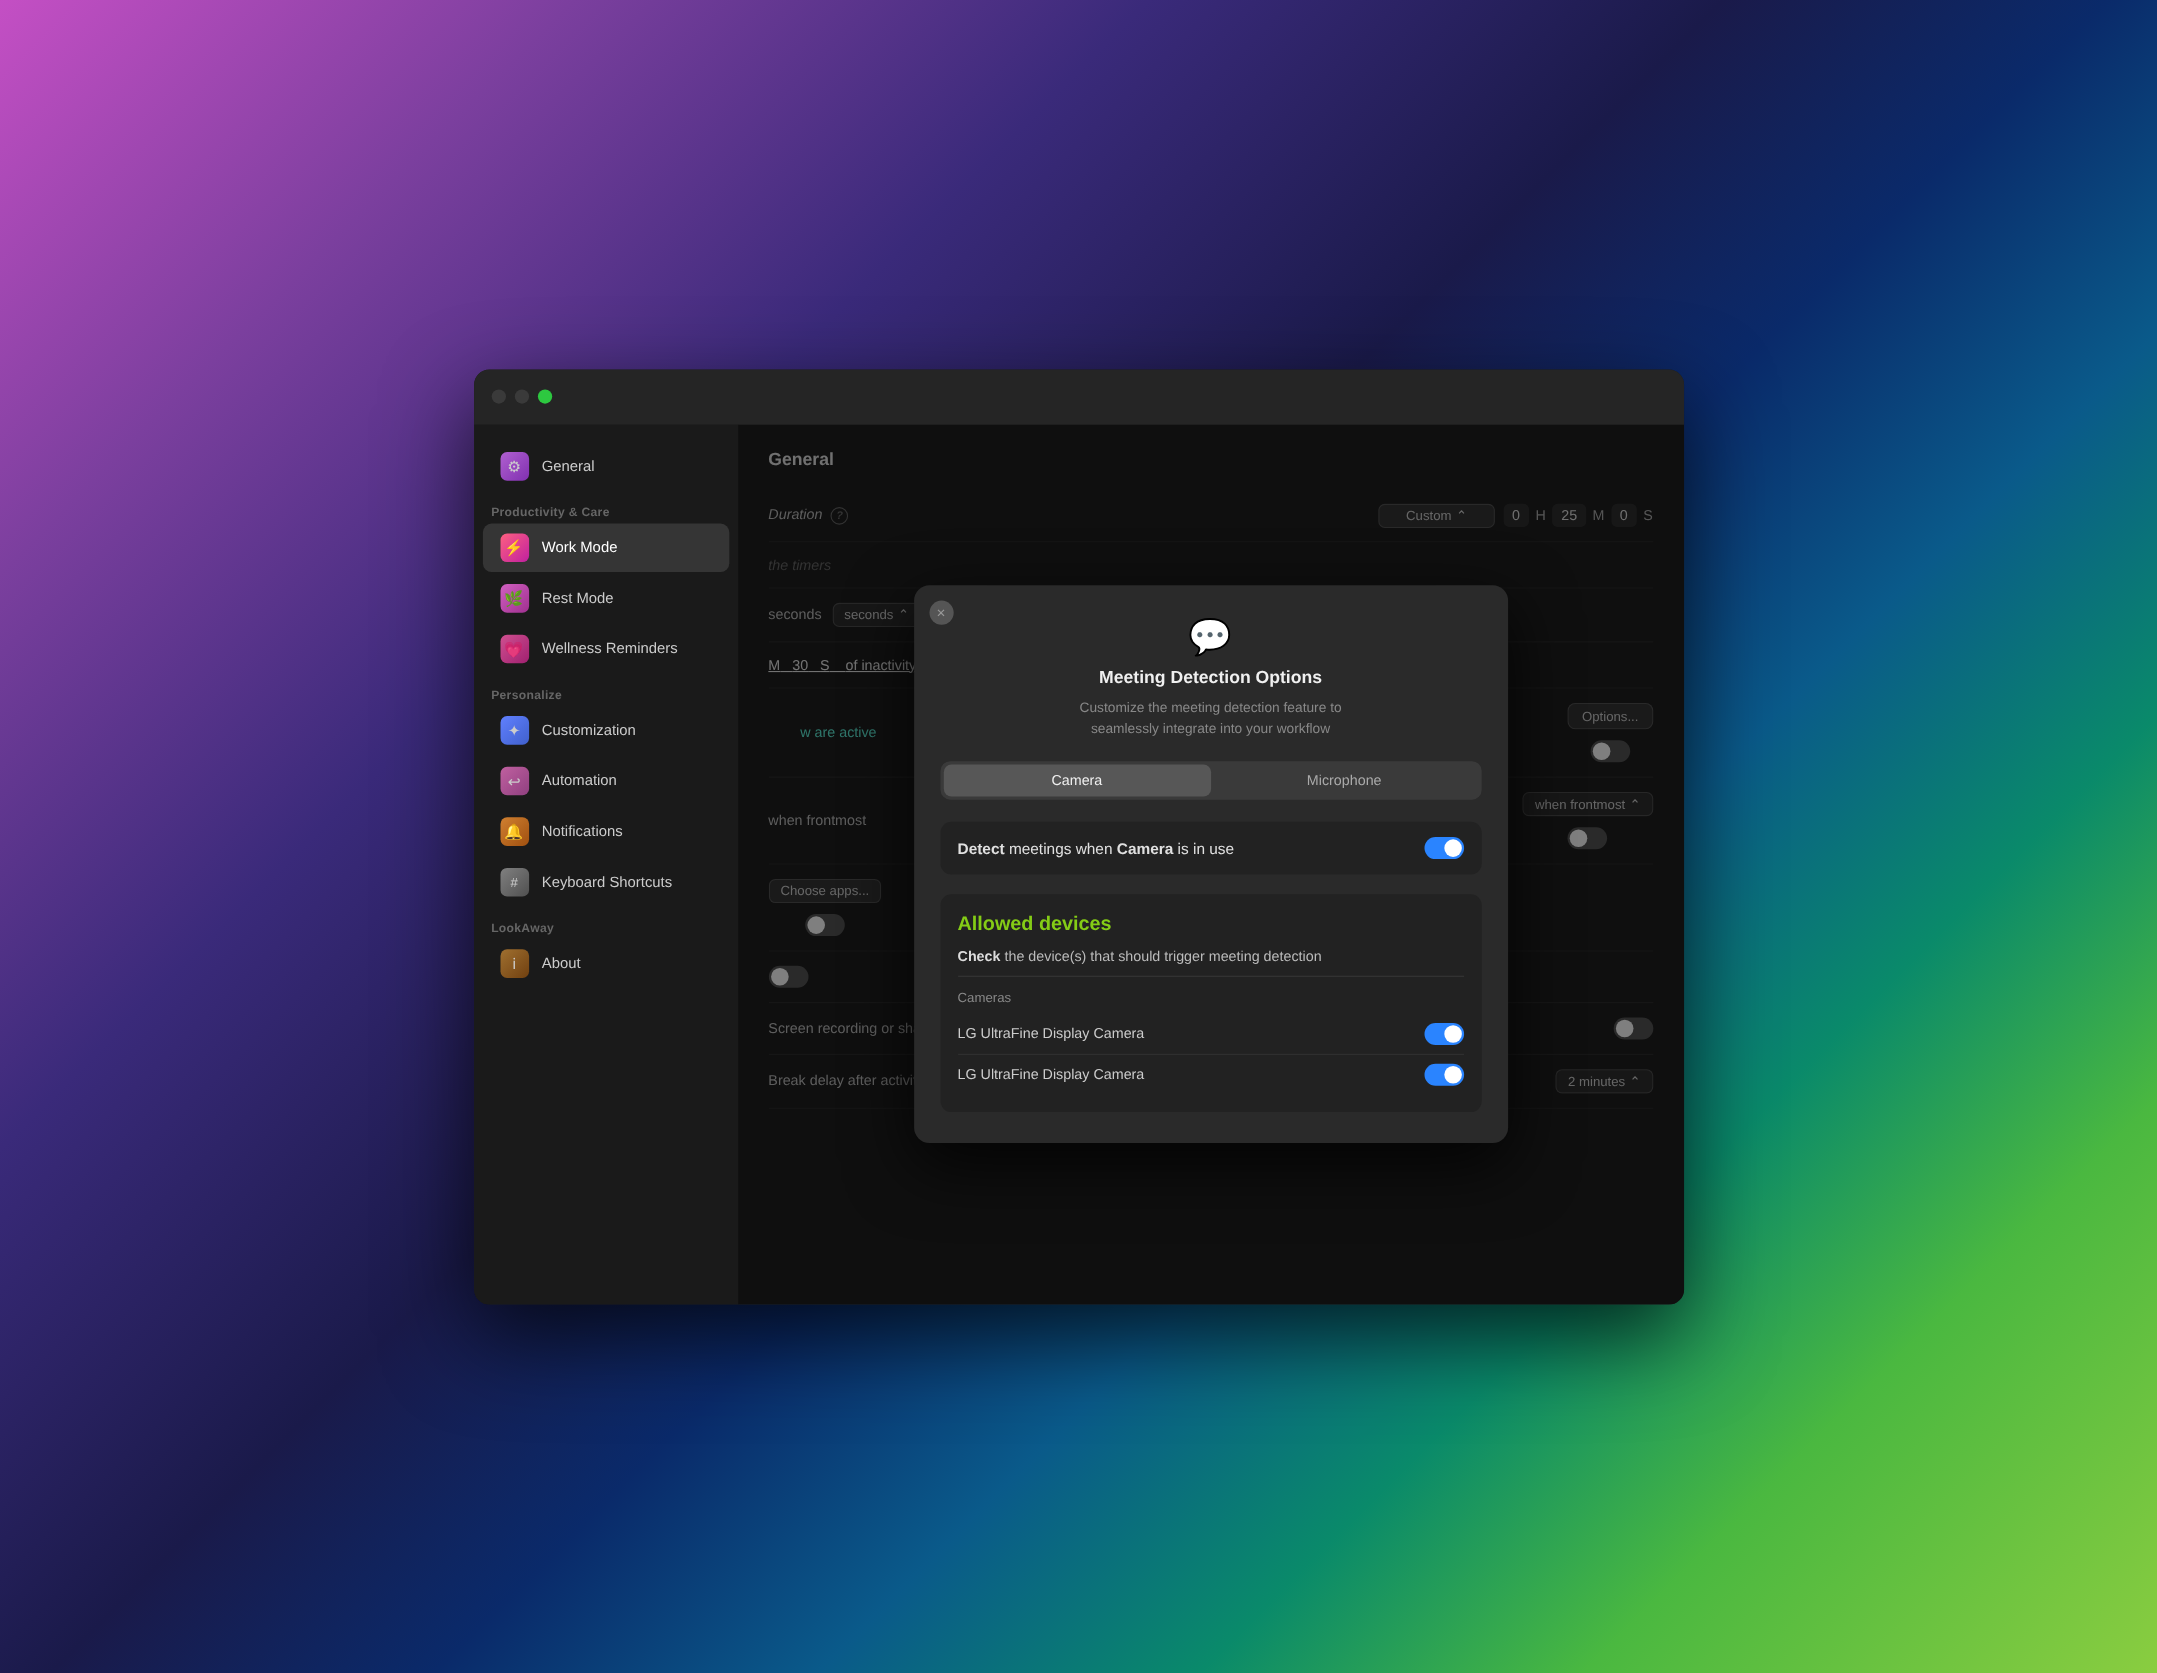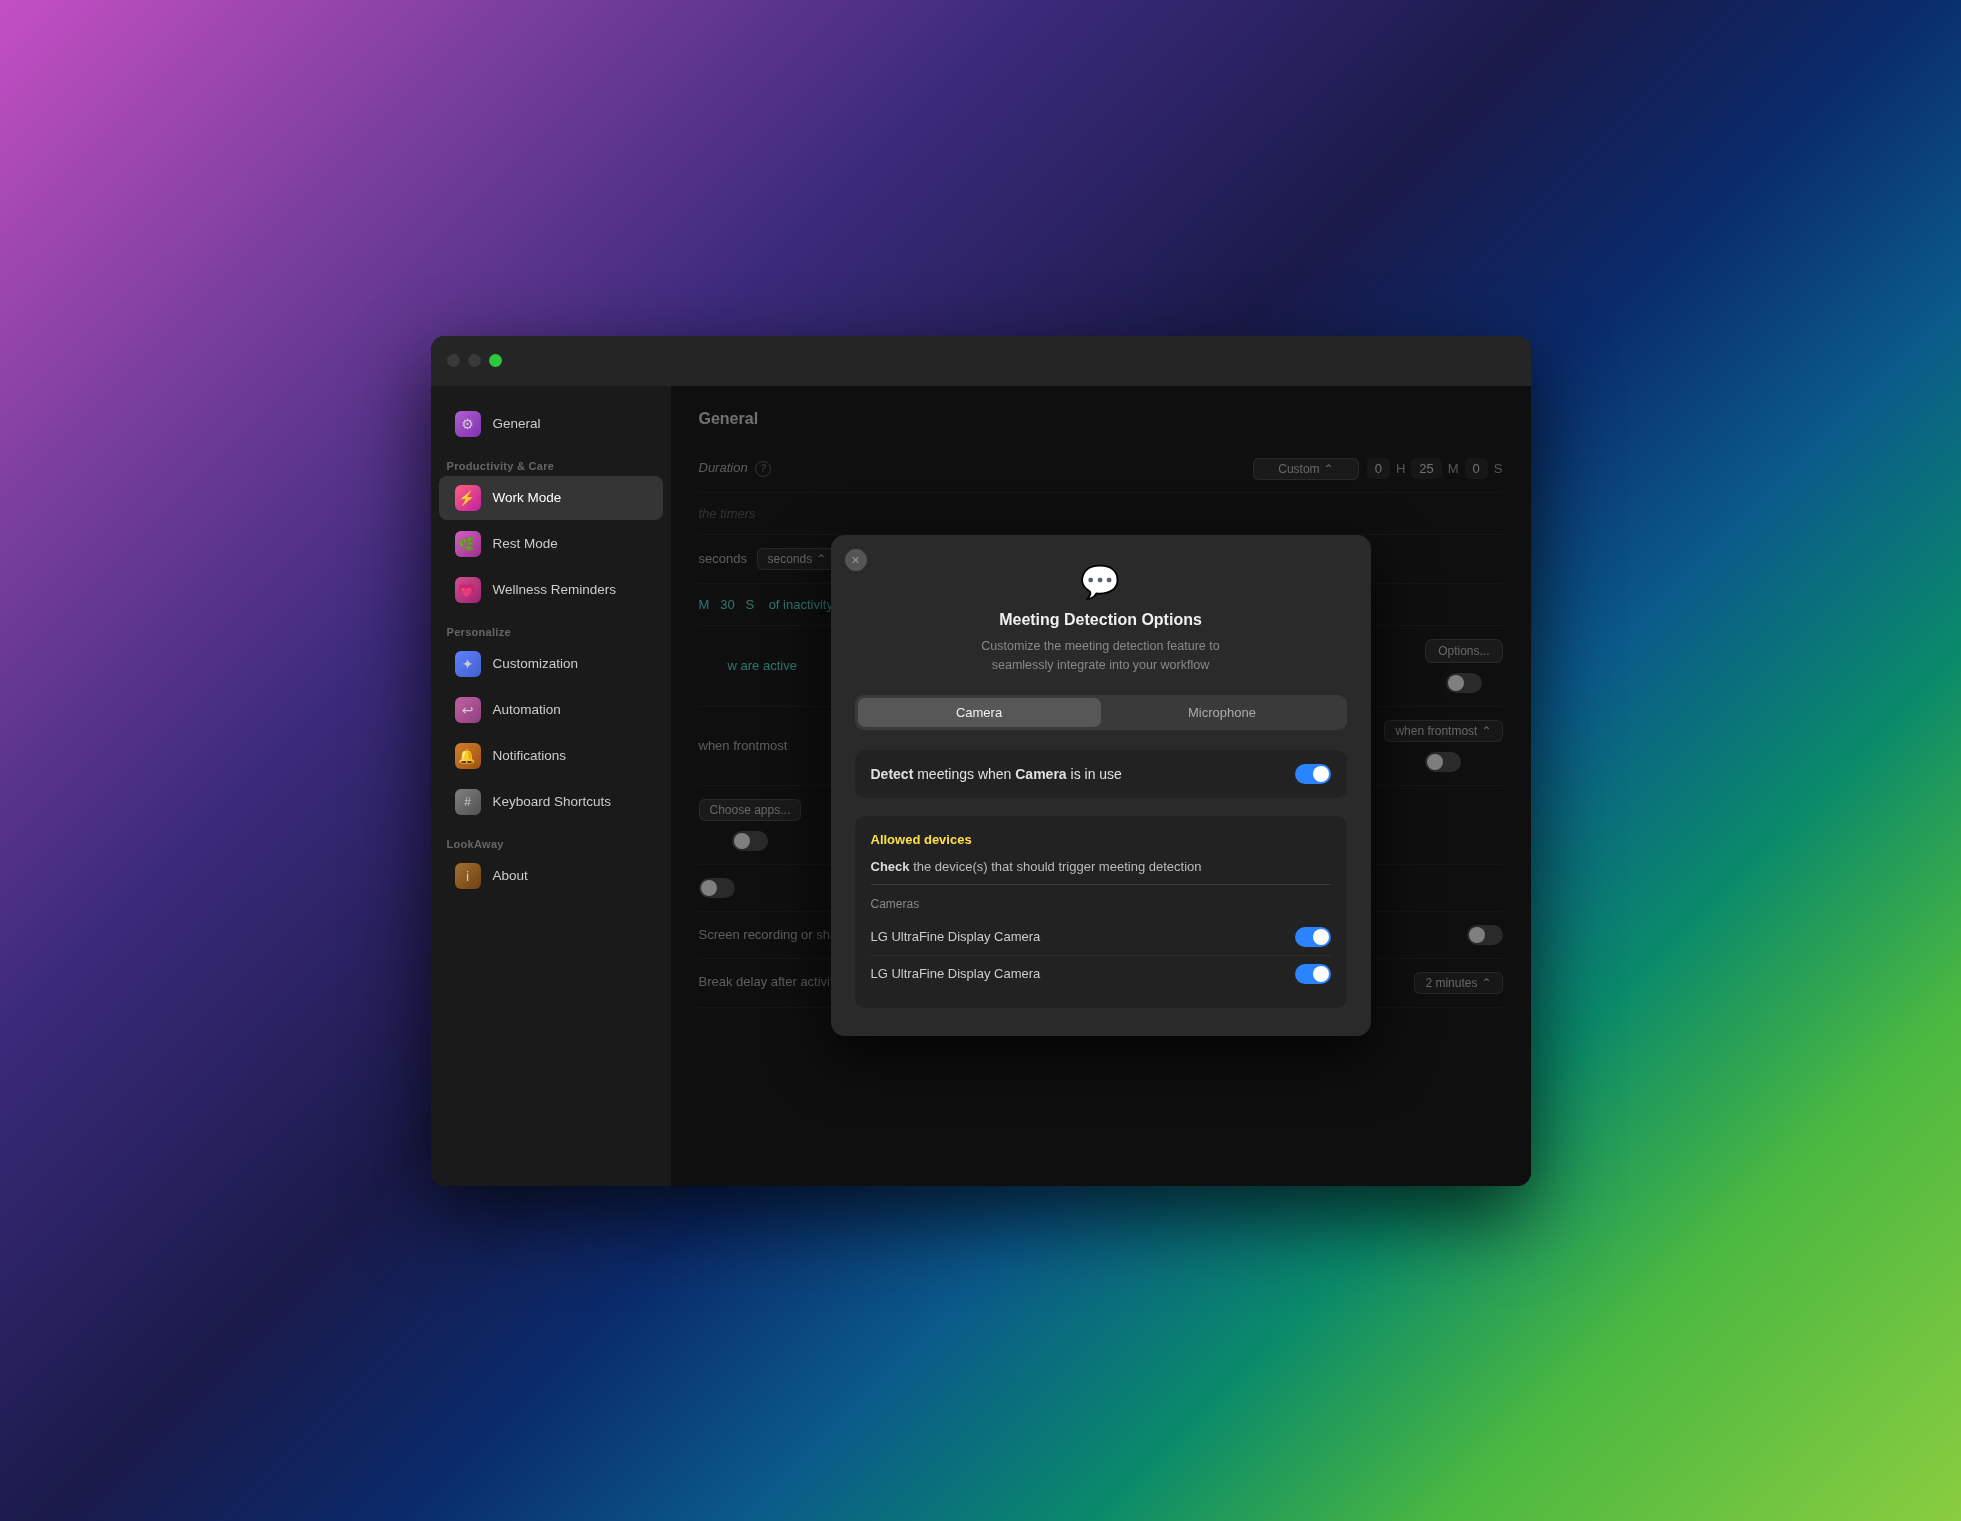--- a/index.html
+++ b/index.html
@@ -320,23 +320,23 @@
 
     .detect-label span.bold { font-weight: 700; }
 
     .allowed-devices-section {
       background: #222;
       border-radius: 10px;
       padding: 16px;
     }
 
     .allowed-devices-title {
-      font-size: 13px;
+      font-size: 18px;
       font-weight: 700;
-      color: #fde047;
+      color: #84cc16;
       margin-bottom: 12px;
     }
 
     .check-instruction {
       font-size: 13px;
       color: #bbb;
       margin-bottom: 12px;
       padding-bottom: 10px;
       border-bottom: 1px solid rgba(255,255,255,0.1);
     }
@@ -529,21 +529,21 @@
           <span>seconds</span>
           <span class="select-control" style="margin: 0 6px;">
             <span>seconds</span>
             <span>⌃</span>
           </span>
           <span>of inactivity</span>
         </span>
       </div>
 
       <div class="background-row">
-        <span style="color:#5eead4;">
+        <span style="color:#e5e5e5;text-decoration:underline;">
           <span>M</span>
           &nbsp;
           <span>30</span>
           &nbsp;
           <span>S</span>
           &nbsp;&nbsp;
           <span>of inactivity</span>
         </span>
       </div>
 

